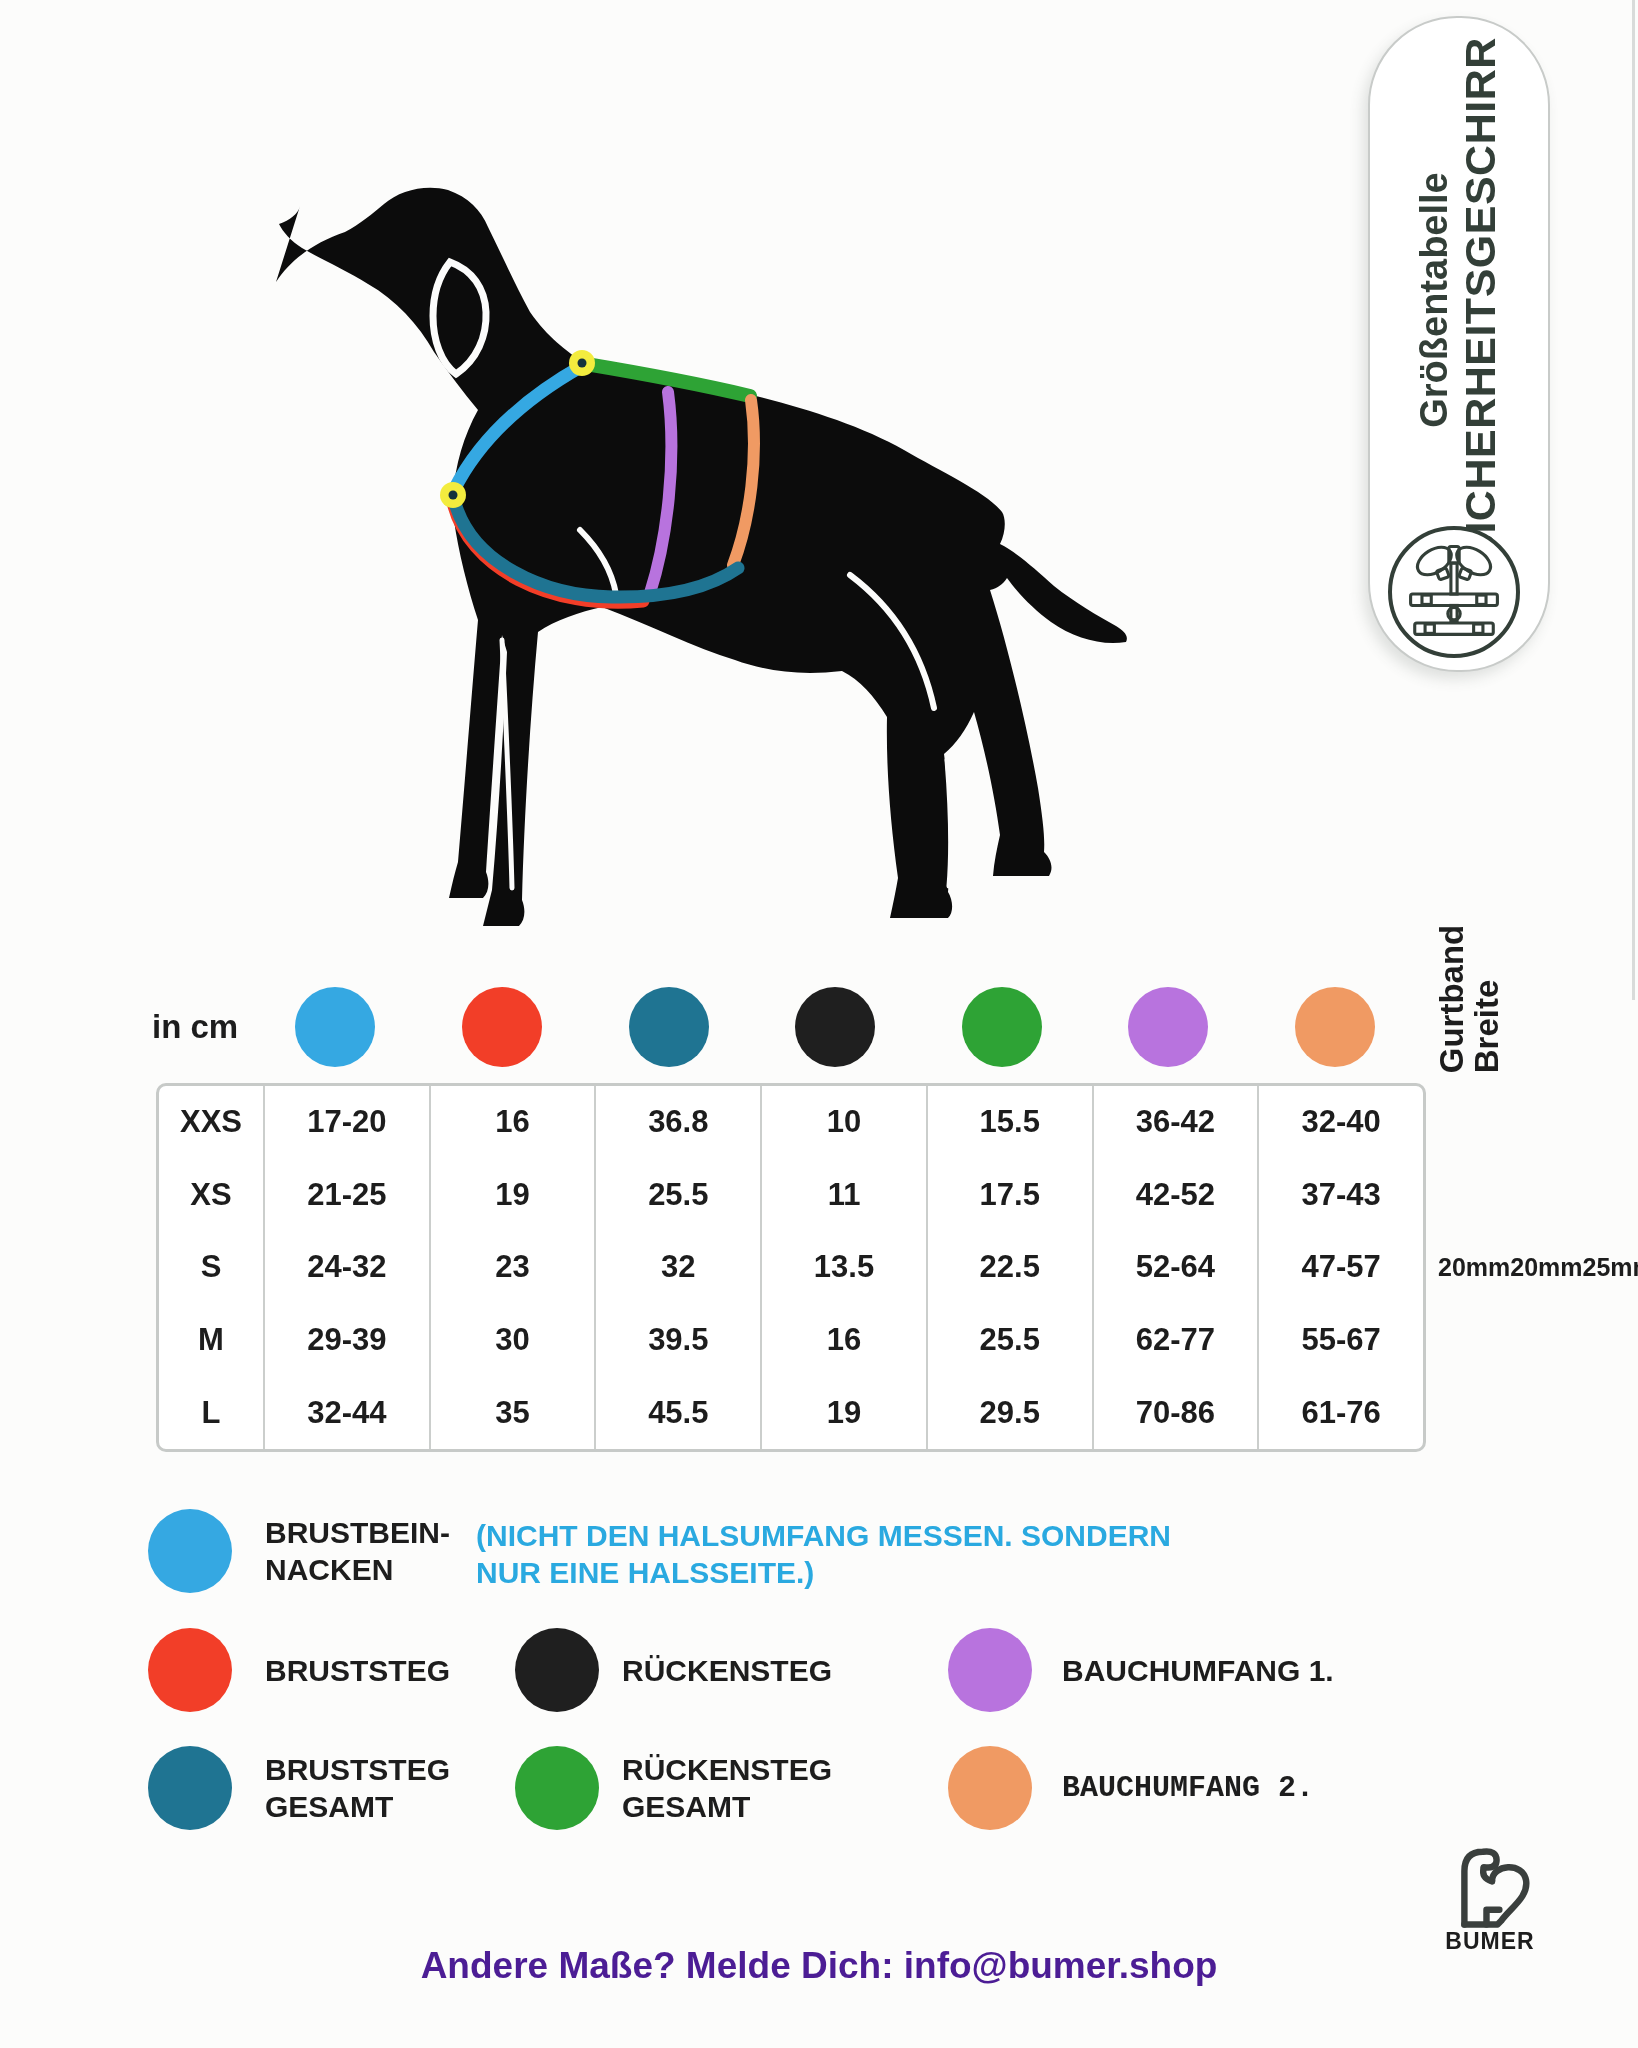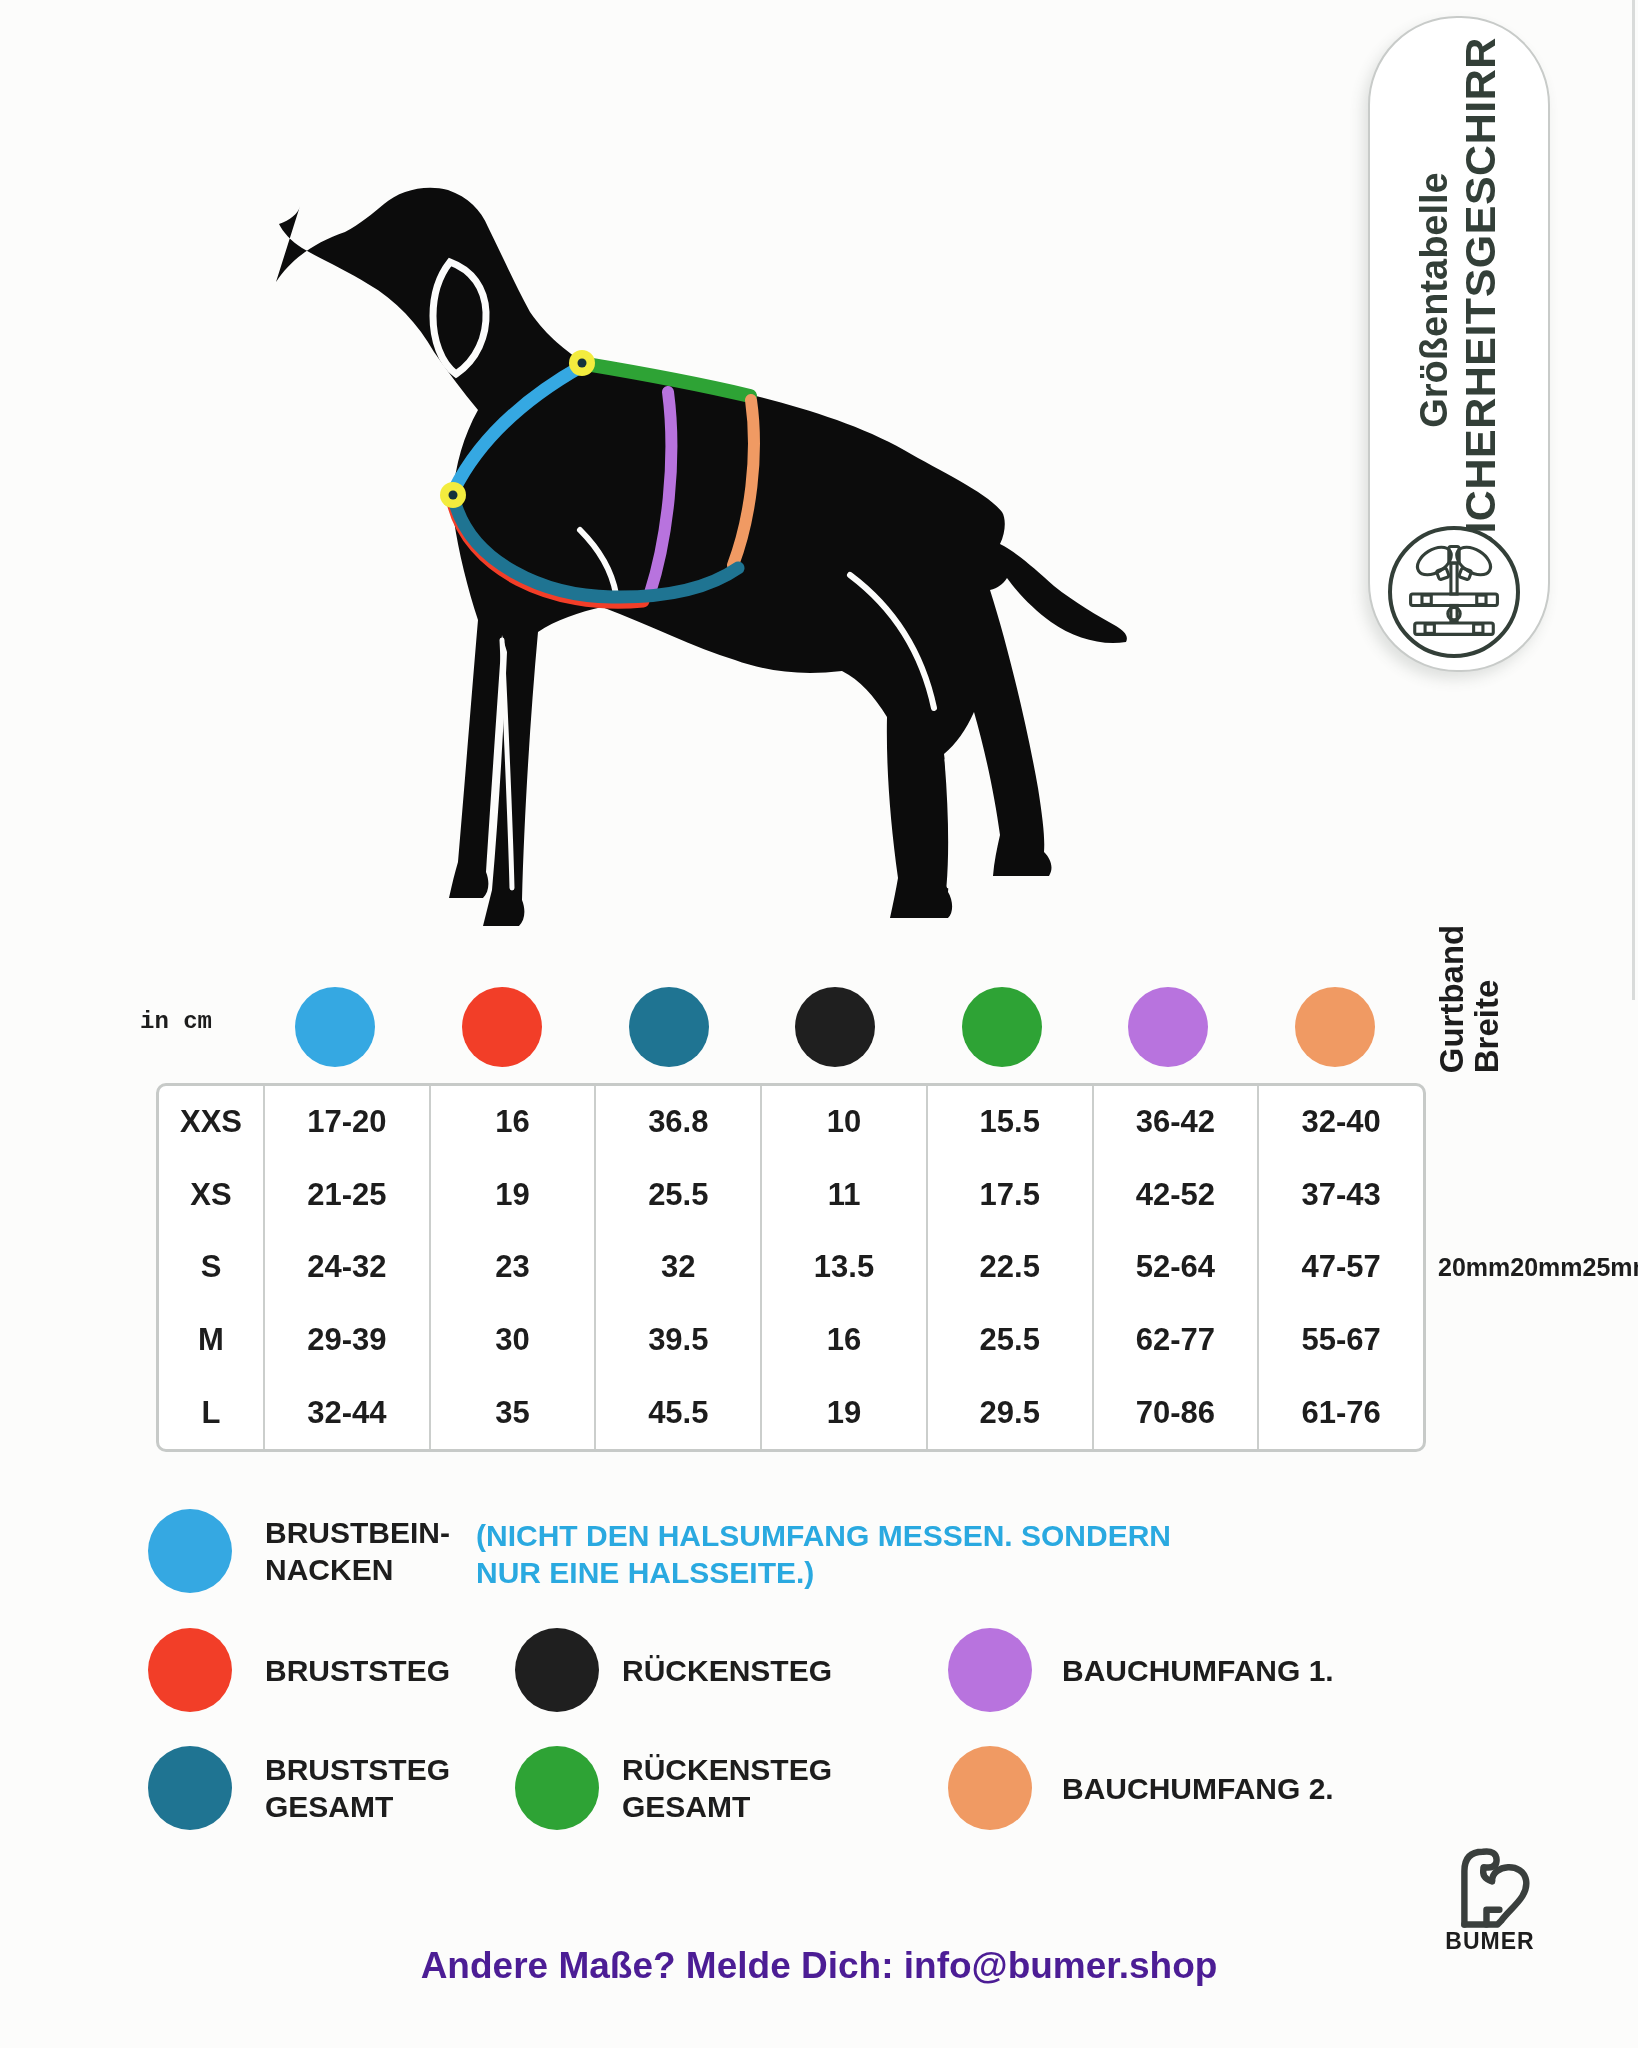--- a/index.html
+++ b/index.html
@@ -10,21 +10,21 @@
   #title-pill{left:1368px;top:16px;width:178px;height:652px;background:#fff;
       border:2px solid #C8CBC9;border-radius:89px;box-shadow:-5px 7px 14px rgba(70,80,75,.16);}
   #title-rot{left:1458px;top:300px;transform:translate(-50%,-50%) rotate(-90deg);
       white-space:nowrap;text-align:center;line-height:1.12;}
   #title-rot .t1{font-size:38px;font-weight:700;}
   #title-rot .t2{font-size:43px;font-weight:700;letter-spacing:.5px;}
   #harness-badge{left:1388px;top:526px;width:132px;height:132px;border:4px solid #333F38;
       border-radius:50%;background:#fff;box-sizing:border-box;}
   #edge-line{right:3px;top:0;width:3px;height:1000px;background:#D9DBDA;}
   
-  #unit-label{left:140px;top:1008px;font-size:24px;font-weight:700;font-family:Liberation Mono, monospace;}
+  #unit-label{left:152px;top:1008px;font-size:33px;font-weight:700;}
   .hdr-circle{width:80px;height:80px;border-radius:50%;top:987px;}
   #gurtband-rot{left:1470px;top:999px;transform:translate(-50%,-50%) rotate(-90deg);
       white-space:nowrap;text-align:left;font-size:33px;font-weight:700;line-height:1.06;}
   
   #size-table{left:156px;top:1083px;width:1270px;height:369px;border:3px solid #C7CAC8;
       border-radius:10px;box-sizing:border-box;display:flex;flex-direction:column;background:#fff;}
   .trow{flex:1;display:flex;}
   .cell{display:flex;align-items:center;justify-content:center;font-size:31px;font-weight:700;
       border-right:2px solid #CBCECC;}
   .cell:last-child{border-right:none;}
@@ -212,21 +212,21 @@
   <div class="abs lg-label" style="left:265px;top:1751px;">
     <div>BRUSTSTEG</div>
     <div>GESAMT</div>
   </div>
   <div class="abs lg-circle" style="left: 515px; top: 1746px; background-color: rgb(46, 163, 53);"></div>
   <div class="abs lg-label" style="left:622px;top:1751px;">
     <div>RÜCKENSTEG</div>
     <div>GESAMT</div>
   </div>
   <div class="abs lg-circle" style="left: 948px; top: 1746px; background-color: rgb(240, 154, 99);"></div>
-  <div class="abs lg-label" style="left:1062px;top:1770px;">BAUCHUMFANG 2.</div>
+  <div class="abs lg-label" style="left:1062px;top:1770px;font-family:Liberation Mono, monospace;">BAUCHUMFANG 2.</div>
 
   <div class="abs" id="footer-contact" style="color: #4c1d95;">Andere Maße? Melde Dich: info@bumer.shop</div>
 
   <svg class="abs" style="left:1446px;top:1838px;" width="92" height="92" viewBox="0 0 100 100" fill="none" stroke="#3A3F3D" stroke-width="7" stroke-linecap="round" stroke-linejoin="round">
     <path d="M20 94 L20 36 Q20 15 40 15 Q55 13 55 24 Q55 32 46 32 L41 32"></path>
     <path d="M41 32 Q38 44 50 47"></path>
     <path d="M50 47 C50 28 84 26 87 46 C90 64 70 76 60 90 L56 94 L20 94"></path>
     <path d="M44 94 L44 78 L58 78"></path>
   </svg>
   <div class="abs" id="brand-name">BUMER</div>

